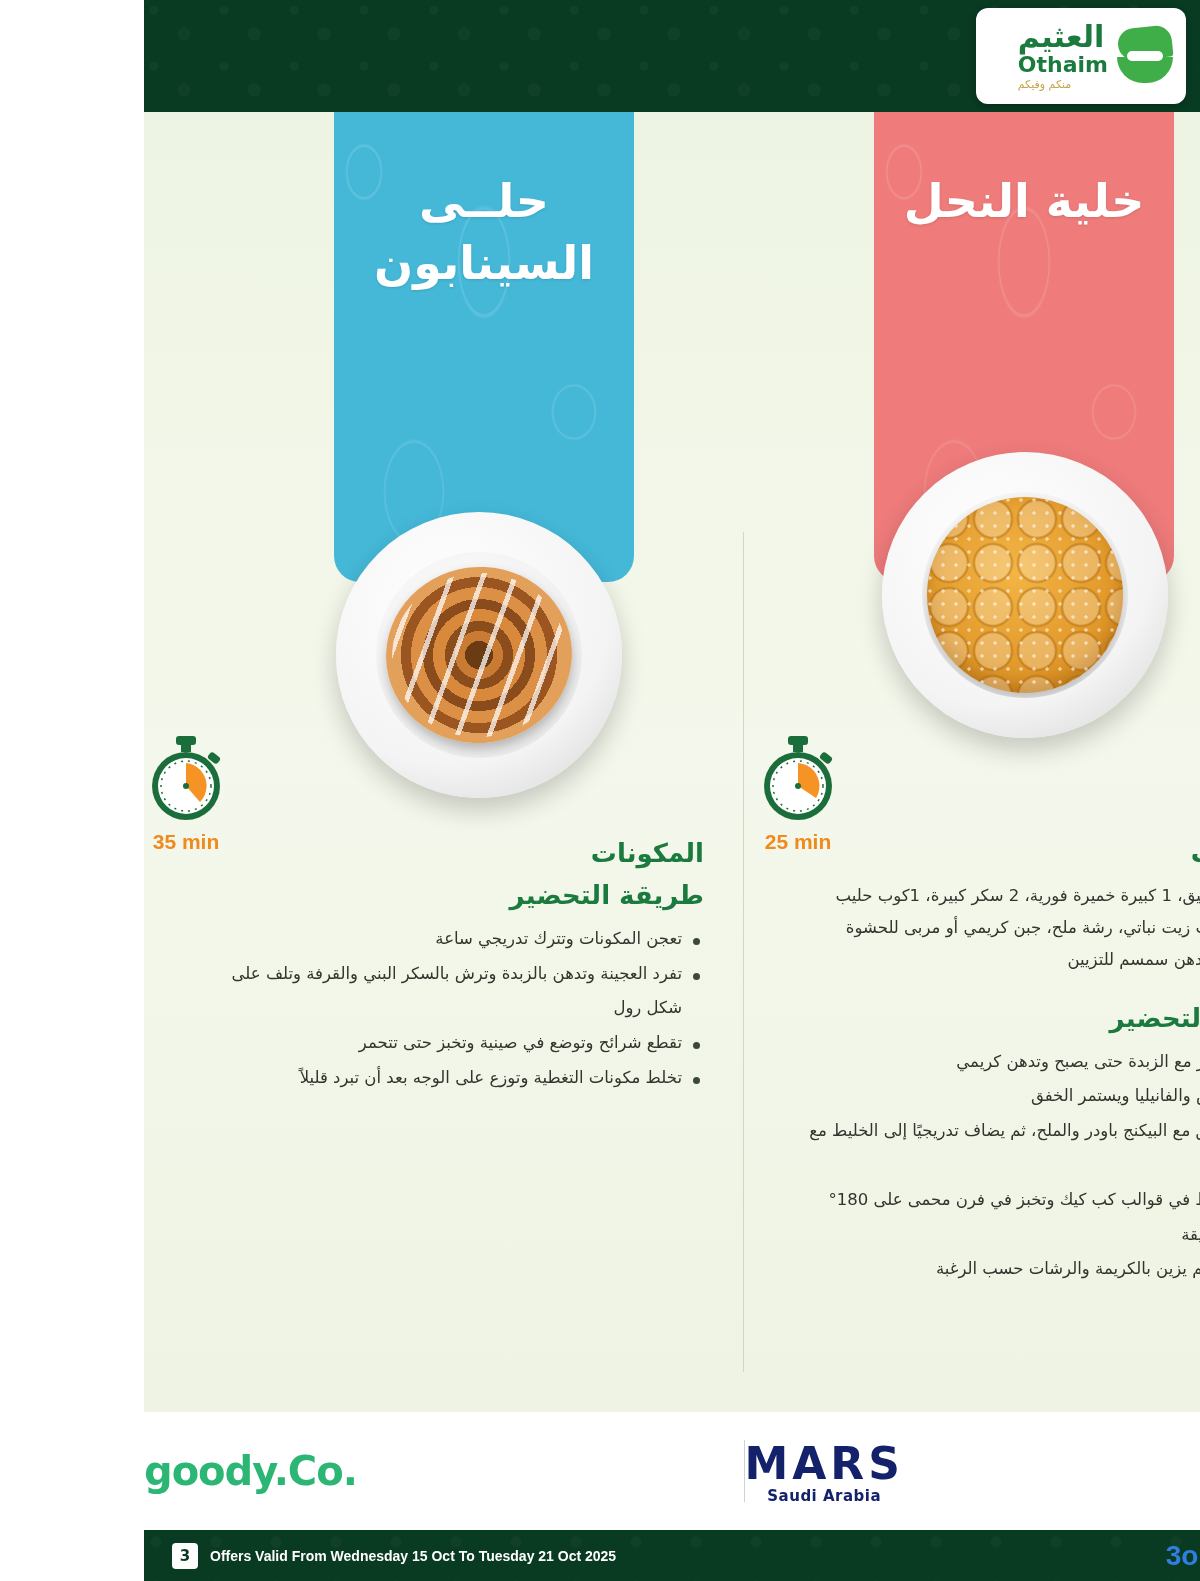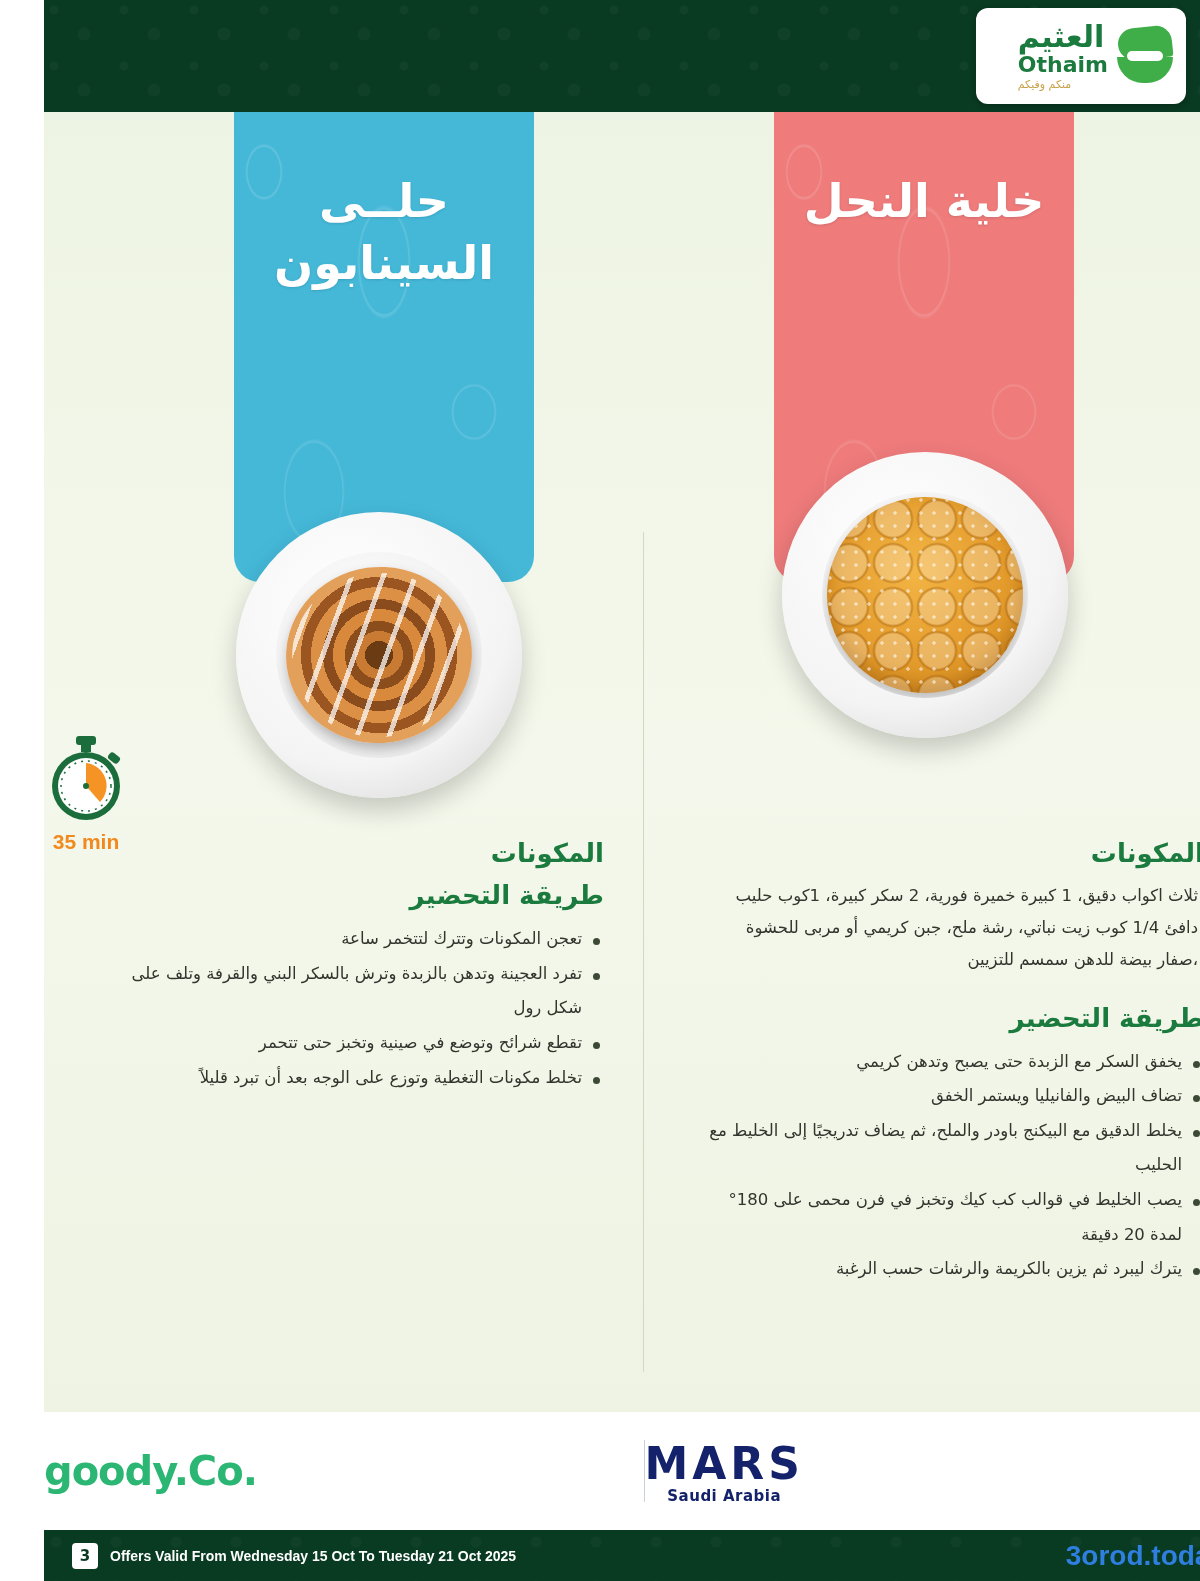--- a/index.html
+++ b/index.html
@@ -4,21 +4,21 @@
 <style>
   html,body{margin:0;padding:0;}
   body{
     width:1200px;height:1581px;
     font-family:"DejaVu Sans","Liberation Sans",sans-serif;
     background:#ffffff;
     position:relative;
     overflow:hidden;
   }
   .page{
-    position:relative;width:1156px;height:1581px;
+    position:relative;width:1056px;height:1581px;
     background:#0ea5e9;
     overflow:hidden;
     margin-left:24px;
   }
   
   .topbar{
     position:absolute;top:0;left:0;width:1200px;height:112px;
     background:#093a22;
   }
   .topbar:before{
@@ -239,20 +239,33 @@
     <div class="col right">
       <div class="banner">
         <div class="banner-title">خلية النحل</div>
       </div>
       <div class="plate">
         <div class="plate-inner">
           <div class="honeycomb"></div>
         </div>
       </div>
 
+      <div class="timer">
+        <svg width="92" height="92" viewBox="0 0 92 92">
+          <rect x="36" y="4" width="20" height="9" rx="3" fill="#1b6e3b"></rect>
+          <rect x="41" y="11" width="10" height="9" fill="#1b6e3b"></rect>
+          <circle cx="46" cy="54" r="34" fill="#1b6e3b"></circle>
+          <circle cx="46" cy="54" r="28" fill="#ffffff"></circle>
+          <circle cx="46" cy="54" r="25" fill="none" stroke="#1b6e3b" stroke-width="1.5" stroke-dasharray="2 5"></circle>
+          <path d="M46 54 L46 31 A23 23 0 0 1 64 66 Z" fill="#f59425"></path>
+          <circle cx="46" cy="54" r="3" fill="#1b6e3b"></circle>
+          <rect x="68" y="22" width="12" height="8" rx="3" fill="#1b6e3b" transform="rotate(38 74 26)"></rect>
+        </svg>
+        <div class="timer-label">25 min</div>
+      </div>
 
       <div class="textblock">
         <h3 class="sec-title">المكونات</h3>
         <p class="ingredients">ثلاث اكواب دقيق، 1 كبيرة خميرة فورية، 2 سكر كبيرة، 1كوب حليب دافئ 1/4 كوب زيت نباتي، رشة ملح، جبن كريمي أو مربى للحشوة ،صفار بيضة للدهن سمسم للتزيين</p>
         <h3 class="sec-title sec-title2">طريقة التحضير</h3>
         <ul class="steps">
           <li>يخفق السكر مع الزبدة حتى يصبح وتدهن كريمي</li>
           <li>تضاف البيض والفانيليا ويستمر الخفق</li>
           <li>يخلط الدقيق مع البيكنج باودر والملح، ثم يضاف تدريجيًا إلى الخليط مع الحليب</li>
           <li>يصب الخليط في قوالب كب كيك وتخبز في فرن محمى على 180° لمدة 20 دقيقة</li>
@@ -282,21 +295,21 @@
           <circle cx="46" cy="54" r="3" fill="#1b6e3b"></circle>
           <rect x="68" y="22" width="12" height="8" rx="3" fill="#1b6e3b" transform="rotate(38 74 26)"></rect>
         </svg>
         <div class="timer-label">35 min</div>
       </div>
 
       <div class="textblock">
         <h3 class="sec-title">المكونات</h3>
         <h3 class="sec-title sec-title2">طريقة التحضير</h3>
         <ul class="steps">
-          <li>تعجن المكونات وتترك لتتخمر ساعة</li>
+          <li>تعجن المكونات وتترك تدريجي ساعة</li>
           <li>تفرد العجينة وتدهن بالزبدة وترش بالسكر البني والقرفة وتلف على شكل رول</li>
           <li>تقطع شرائح وتوضع في صينية وتخبز حتى تتحمر</li>
           <li>تخلط مكونات التغطية وتوزع على الوجه بعد أن تبرد قليلاً</li>
         </ul>
       </div>
     </div>
   </div>
 
   <div class="brands">
     <div class="brand-wrap">

